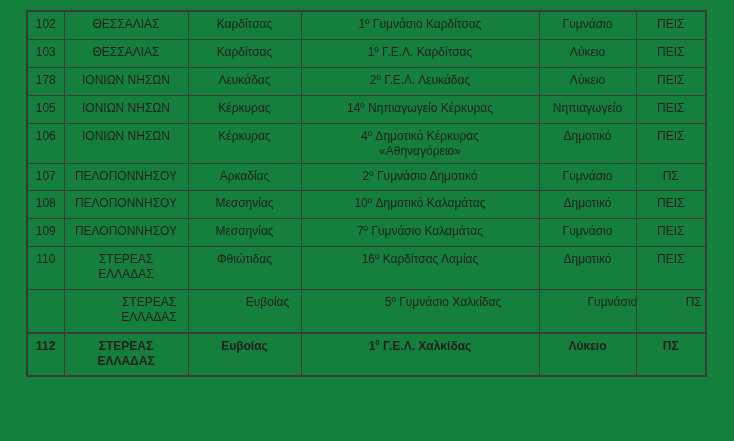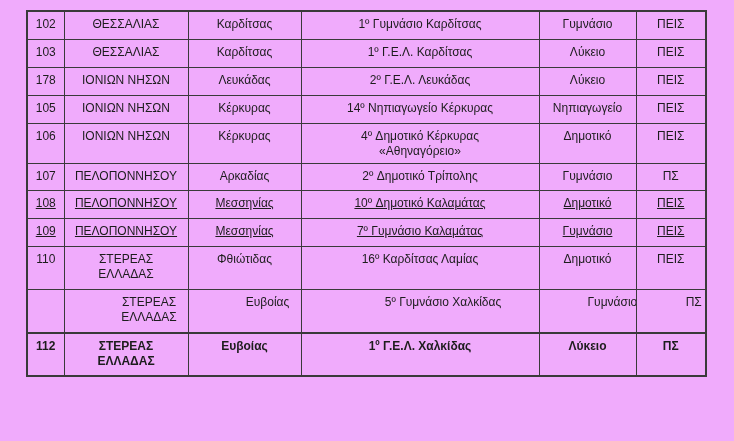--- a/index.html
+++ b/index.html
@@ -1,20 +1,20 @@
 <!DOCTYPE html>
 <html><head>
 <meta charset="utf-8">
 <style>
   html, body { margin: 0; padding: 0; background: #ffffff; }
   .page {
     position: relative;
     width: 734px;
     height: 441px;
-    background: #f0abfc;
+    background: #15803d;
     overflow: hidden;
     font-family: "Liberation Sans", sans-serif;
   }
   table.schools {
     position: absolute;
     left: 26px;
     top: 10px;
     width: 679px;
     border-collapse: collapse;
     table-layout: fixed;
@@ -28,21 +28,21 @@
     text-align: center;
     vertical-align: top;
     padding: 5px 2px 2px 2px;
     white-space: pre-line;
     overflow: hidden;
   }
   
   tr:nth-child(1) td, tr:nth-child(2) td, tr:nth-child(3) td, tr:nth-child(4) td { height: 28px; }
   tr:nth-child(5) td { height: 40px; }
   tr:nth-child(6) td { height: 27px; }
-  tr:nth-child(7) td, tr:nth-child(8) td { height: 28px; text-decoration: underline; }
+  tr:nth-child(7) td, tr:nth-child(8) td { height: 28px; }
   tr:nth-child(9) td { height: 43px; }
   tr:nth-child(10) td { height: 44px; padding-left: 48px; }
   tr:nth-child(11) td { height: 43px; font-weight: bold; }
   
   tr:nth-child(11) td { border-top-width: 2px; }
   td { box-sizing: border-box; }
 </style>
 </head>
 <body>
 
@@ -95,21 +95,21 @@
         <td>Κέρκυρας</td>
         <td>4º Δημοτικό  Κέρκυρας
 «Αθηναγόρειο»</td>
         <td>Δημοτικό</td>
         <td>ΠΕΙΣ</td>
       </tr>
       <tr>
         <td>107</td>
         <td>ΠΕΛΟΠΟΝΝΗΣΟΥ</td>
         <td>Αρκαδίας</td>
-        <td>2º Δημοτικό Τρίπολης</td>
+        <td>2º Γυμνάσιο Δημοτικό</td>
         <td>Γυμνάσιο</td>
         <td>ΠΣ</td>
       </tr>
       <tr>
         <td>108</td>
         <td>ΠΕΛΟΠΟΝΝΗΣΟΥ</td>
         <td>Μεσσηνίας</td>
         <td>10º Δημοτικό Καλαμάτας</td>
         <td>Δημοτικό</td>
         <td>ΠΕΙΣ</td>

